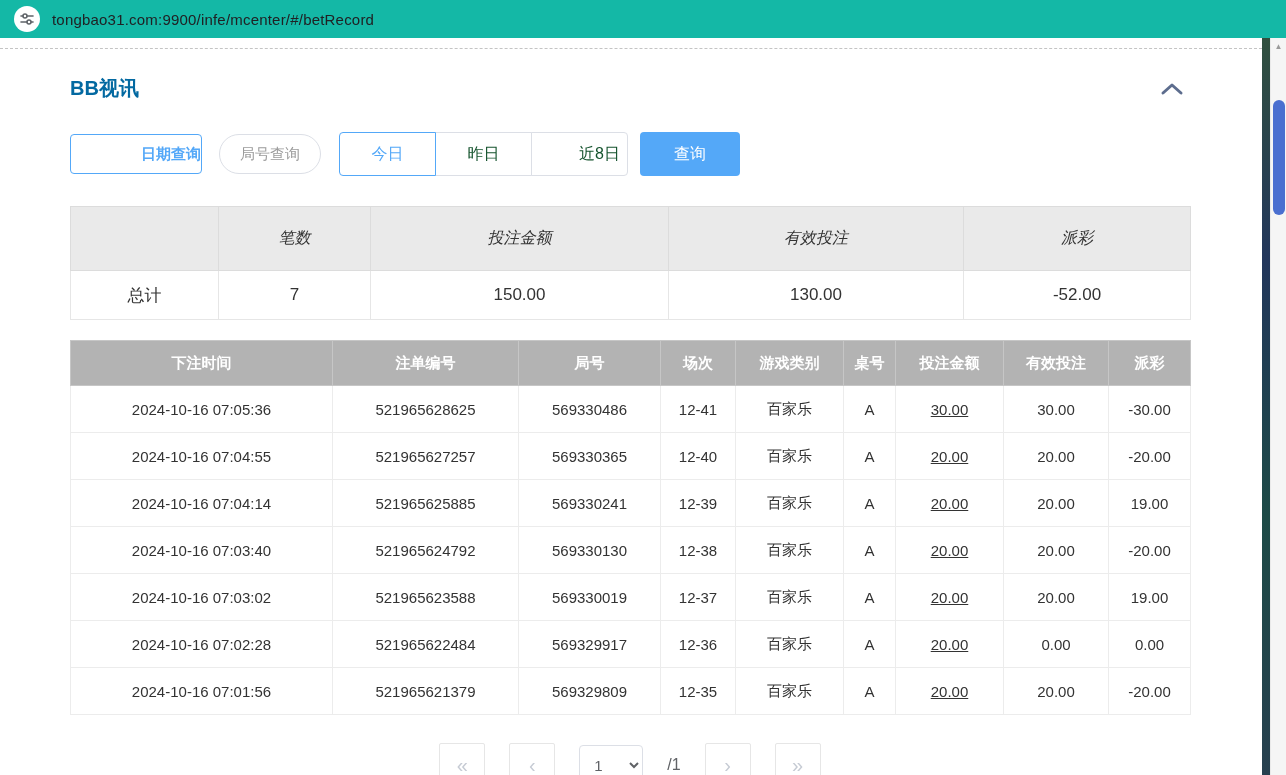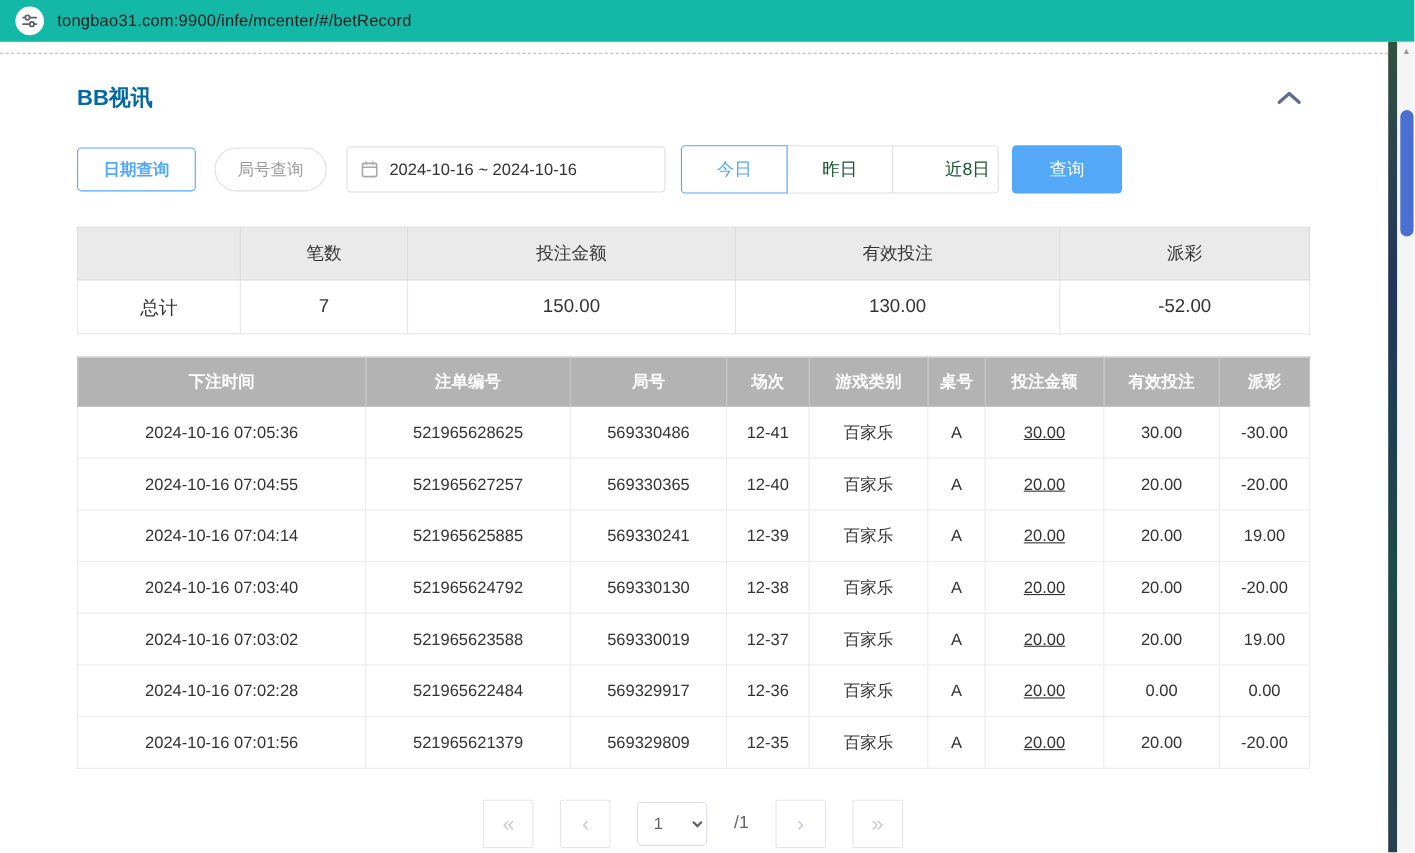--- a/index.html
+++ b/index.html
@@ -21,44 +21,44 @@
   .content { position:absolute; top:49px; left:70px; width:1120px; }
 
   .panel-header { margin-top:26px; display:flex; justify-content:space-between;
                   align-items:center; }
   .panel-title { font-size:20px; font-weight:bold; color:#0369a1; }
   .collapse-btn { cursor:pointer; padding:2px 6px; line-height:0; }
 
   
   .filter-row { margin-top:30px; display:flex; align-items:center; }
   button { font-family:inherit; cursor:pointer; }
-  .tab-date { width:108px; height:40px; background:#fff; border:1px solid #54a8f8;
+  .tab-date { width:132px; height:40px; background:#fff; border:1px solid #54a8f8;
               border-radius:4px; color:#54a8f8; font-size:15px; font-weight:bold;
-              margin-right:17px; }
+              margin-right:17px;text-align:right; }
   .tab-round { width:102px; height:40px; background:#fff; border:1px solid #dcdfe6;
                border-radius:20px; color:#9a9a9a; font-size:15px; margin-right:18px; }
   .date-input { width:290px; height:42px; border:1px solid #dcdfe6; border-radius:4px;
                 display:flex; align-items:center; gap:10px; padding:0 12px;
                 font-size:15px; color:#333; margin-right:14px; cursor:pointer;
                 background:#fff; }
   .btn-group { display:flex; margin-right:12px; }
   .btn-group button { width:97px; height:44px; background:#fff;
                       border:1px solid #dcdfe6; color:#14532d; font-size:16px;
                       margin-left:-1px; }
   .btn-group button:first-child { margin-left:0; border-radius:4px 0 0 4px; }
   .btn-group button:last-child { border-radius:0 4px 4px 0;padding-left:40px; }
   .btn-group button.active { color:#54a8f8; border-color:#54a8f8; position:relative; z-index:1; }
   .search-btn { width:100px; height:44px; background:#54a8f8; border:none;
                 border-radius:4px; color:#fff; font-size:16px; }
 
   
   table { border-collapse:collapse; width:1120px; table-layout:fixed; }
   .summary { margin-top:30px; }
-  .summary th { height:48px; background:#eaeaea; border:1px solid #dcdcdc;
-                font-size:16px; font-weight:normal; color:#333; text-align:center; }
+  .summary th { height:64px; background:#eaeaea; border:1px solid #dcdcdc;
+                font-size:16px; font-weight:normal; color:#333; text-align:center;font-style:italic; }
   .summary td { height:49px; background:#fff; border:1px solid #e6e6e6;
                 font-size:17px; color:#333; text-align:center; }
   .records { margin-top:20px; }
   .records th { height:45px; background:#b3b3b3; border:1px solid #c6c6c6;
                 color:#fff; font-size:15px; font-weight:bold; text-align:center; }
   .records td { height:47px; background:#fff; border:1px solid #ececec;
                 color:#333; font-size:15px; text-align:center; }
   .link { color:#54a8f8; text-decoration:underline; cursor:pointer; }
   .neg { color:#f0445c; }
 
@@ -108,31 +108,20 @@
     <span class="collapse-btn">
       <svg width="24" height="14" viewBox="0 0 24 14">
         <path d="M3 11 L12 3 L21 11" fill="none" stroke="#5d6d8e" stroke-width="3" stroke-linecap="round" stroke-linejoin="round"></path>
       </svg>
     </span>
   </div>
 
   <div class="filter-row">
     <button class="tab-date">日期查询</button>
     <button class="tab-round">局号查询</button>
-    <div class="date-input">
-      <span style="line-height:0;">
-        <svg width="16" height="16" viewBox="0 0 16 16">
-          <rect x="1.5" y="2.5" width="13" height="12" rx="1.5" fill="none" stroke="#a9a9a9" stroke-width="1.5"></rect>
-          <line x1="1.5" y1="6" x2="14.5" y2="6" stroke="#a9a9a9" stroke-width="1.5"></line>
-          <line x1="5" y1="0.8" x2="5" y2="3.8" stroke="#a9a9a9" stroke-width="1.5"></line>
-          <line x1="11" y1="0.8" x2="11" y2="3.8" stroke="#a9a9a9" stroke-width="1.5"></line>
-        </svg>
-      </span>
-      <span>2024-10-16 ~ 2024-10-16</span>
-    </div>
     <div class="btn-group">
       <button class="active">今日</button>
       <button>昨日</button>
       <button>近8日</button>
     </div>
     <button class="search-btn">查询</button>
   </div>
 
   <table class="summary">
     <colgroup>

